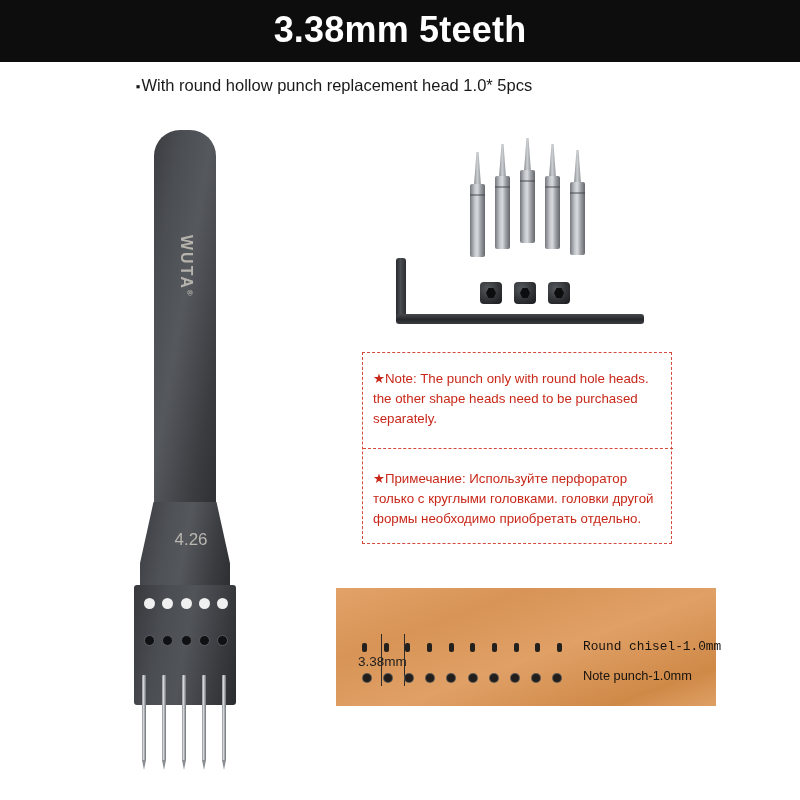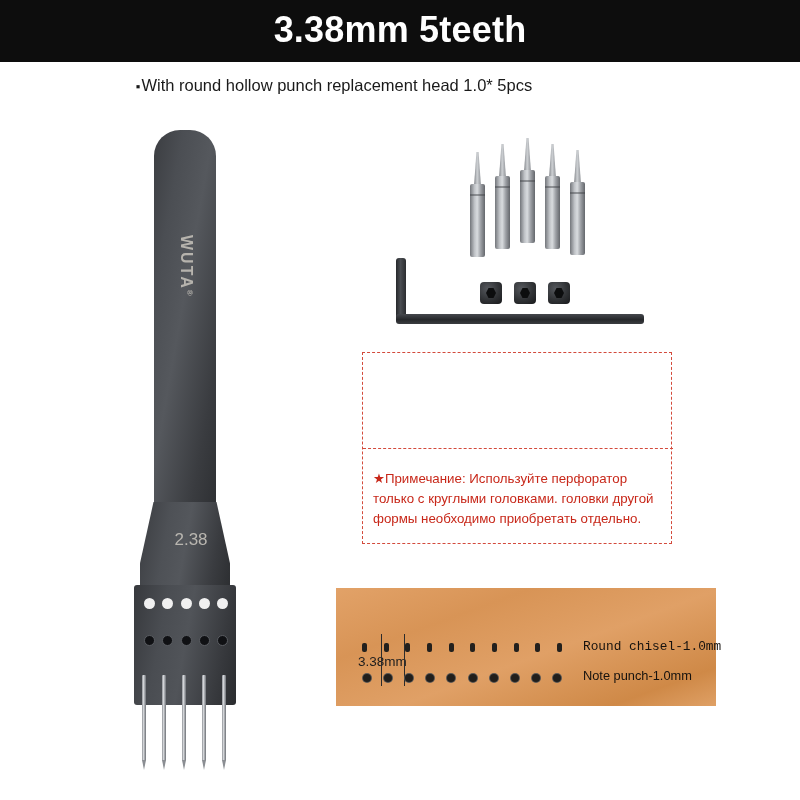--- a/index.html
+++ b/index.html
@@ -315,21 +315,21 @@
 
   <div class="subtitle">
     <span class="bullet">▪</span><span>With round hollow punch replacement head 1.0* 5pcs</span>
   </div>
 
   <div class="tool-wrap">
     <div class="tool-handle"></div>
     <div class="brand"><span>WUTA</span><span class="brand-r">®</span></div>
     <div class="tool-neck"></div>
     <div class="tool-head"></div>
-    <div class="size-label">2.38</div>
+    <div class="size-label">4.26</div>
 
     <div class="hole-row">
       <span class="hole"></span>
       <span class="hole"></span>
       <span class="hole"></span>
       <span class="hole"></span>
       <span class="hole"></span>
     </div>
 
     <div class="screw-row">
@@ -378,20 +378,21 @@
   </div>
 
   <div class="setscrews">
     <span class="setscrew"></span>
     <span class="setscrew"></span>
     <span class="setscrew"></span>
   </div>
 
   <div class="note-box">
     <div class="note-divider"></div>
+    <div class="note-text note-en">★Note: The punch only with round hole heads. the other shape heads need to be purchased separately.</div>
     <div class="note-text note-ru">★Примечание: Используйте перфоратор только с круглыми головками.  головки другой формы необходимо приобретать отдельно.</div>
   </div>
 
   <div class="leather"></div>
   <div class="leather-label">3.38mm</div>
   <div class="lead-line"></div>
   <div class="lead-line2"></div>
 
   <div class="chisel-row">
     <span class="chisel-slot"></span>

